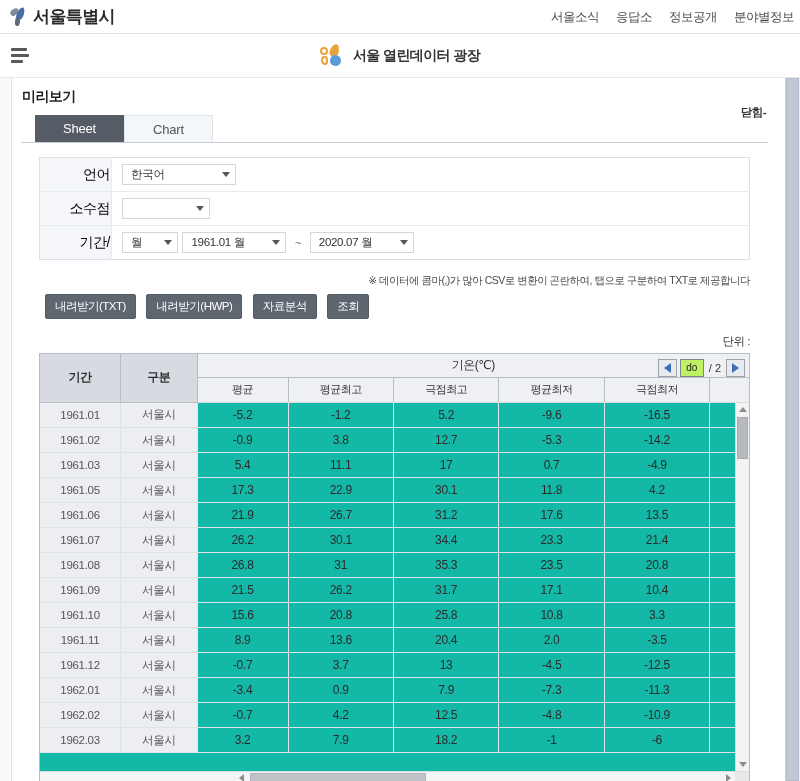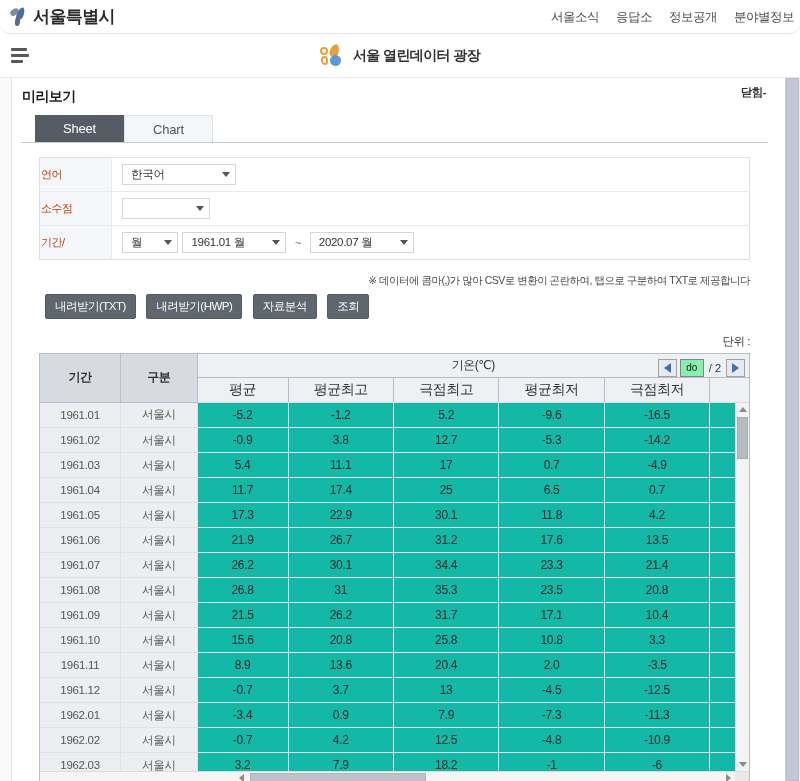--- a/index.html
+++ b/index.html
@@ -13,21 +13,20 @@
   }
   #app { position: relative; width: 800px; height: 781px; overflow: hidden; background:#fff; }
 
   
   .top-header {
     position: relative;
     height: 34px;
     border-bottom: 1px solid #e4e4e4;
     display: flex; align-items: center;
     padding: 0 6px 0 8px;
-    border-radius: 10px;
   }
   .brand { display: flex; align-items: center; gap: 3px; }
   .brand-mark { width: 22px; height: 22px; position: relative; }
   .brand-mark .b1 {
     position:absolute; left:9px; top:1px; width:7px; height:13px;
     background:#4a6fa5; border-radius: 60% 40% 50% 50% / 70% 60% 40% 30%;
     transform: rotate(18deg);
   }
   .brand-mark .b2 {
     position:absolute; left:2px; top:3px; width:9px; height:6px;
@@ -88,21 +87,21 @@
     position:absolute; right:13px; top:0; width:1px; height:100%; background:#fff;
   }
 
   .content { position:absolute; left:13px; top:0; right:30px; height:100%; }
 
   .preview-head {
     position:relative; height: 34px; padding: 9px 0 0 9px;
   }
   .preview-title { font-size: 14px; font-weight: bold; color:#1e1e1e; letter-spacing:-0.6px; }
   .preview-close {
-    position:absolute; right:4px; top:7px;
+    position:absolute; right:4px; top:27px;
     font-size: 11.5px; font-weight:bold; color:#333; letter-spacing:-0.5px; cursor:pointer;
   }
 
   
   .tabs { display:flex; padding-left:22px; margin-top:3px; }
   .tab {
     width: 89px; height: 27px; line-height: 27px; text-align:center;
     font-size: 13px; cursor:pointer; letter-spacing:-0.2px;
   }
   .tab.active { background:#555c66; color:#fff; }
@@ -114,22 +113,22 @@
     padding: 14px 18px 0 18px;
     height: 620px;
   }
 
   
   .form-table { width: 100%; border-collapse: collapse; border:1px solid #dcdfe3; }
   .form-table tr { height: 34px; }
   .form-table td { border-bottom: 1px solid #e7eaee; }
   .form-table tr:last-child td { border-bottom: none; }
   .form-label {
-    width: 72px; text-align:left; background:#f4f6f9;
-    font-size: 11px; color:#c2410c; letter-spacing:-0.5px;
+    width: 72px; text-align:right; background:#f4f6f9;
+    font-size: 14px; color:#000000; letter-spacing:-0.5px;
     border-right: 1px solid #e7eaee;
   }
   .form-field { padding-left: 10px; background:#fff; }
 
   .sel {
     display:inline-flex; align-items:center; justify-content:space-between;
     border: 1px solid #d3d7dd; background:#fff;
     height: 21px; padding: 0 5px 0 8px;
     font-size: 11.5px; color:#333; letter-spacing:-0.3px;
     vertical-align: middle; cursor:pointer;
@@ -166,39 +165,39 @@
   .grid-wrap { position:relative; margin-top: 4px; border:1px solid #b9bec6; background:#fff; }
 
   .grid-head { position:relative; background:#d7dae0; }
   .ghead-table { width: 100%; border-collapse: collapse; table-layout: fixed; }
   .ghead-table th {
     font-size: 12px; font-weight: bold; color:#2f2f2f; letter-spacing:-0.5px;
     border-right:1px solid #b9bec6; border-bottom:1px solid #b9bec6;
     background:#d7dae0; height:23px;
   }
   .ghead-table th.sub {
-    background:#eef0f3; font-weight:normal; color:#333; font-size:14px; height:25px;
+    background:#eef0f3; font-weight:normal; color:#333; font-size:11px; height:25px;
     border-bottom:none;
   }
   .ghead-table th.span-head { background:#eef0f3; font-weight:normal; }
   .ghead-table th.tall { height: 48px; }
   .ghead-table th:last-child { border-right:none; }
 
   .pager {
     position:absolute; right: 4px; top: 5px;
     display:flex; align-items:center; gap:3px;
   }
   .pg-btn {
     width: 19px; height: 18px; background:#e8eaee; border:1px solid #9aa3ae;
     display:flex; align-items:center; justify-content:center; cursor:pointer;
   }
   .pg-btn .tri-l { width:0;height:0;border-top:5px solid transparent;border-bottom:5px solid transparent;border-right:7px solid #3f6fb5; }
   .pg-btn .tri-r { width:0;height:0;border-top:5px solid transparent;border-bottom:5px solid transparent;border-left:7px solid #3f6fb5; }
   .pg-input {
-    width: 24px; height: 18px; border:1px solid #7d858f; background:#86efac;
+    width: 24px; height: 18px; border:1px solid #7d858f; background:#bef264;
     font-size: 10px; text-align:center; line-height:16px; color:#222; cursor:text;
   }
   .pg-total { font-size: 11px; color:#333; margin:0 2px; }
 
   
   .grid-body { position:relative; height: 368px; overflow:hidden; background:#14b8a6; }
   .gbody-table { width: 100%; border-collapse: collapse; table-layout: fixed; }
   .gbody-table td {
     height: 25px; font-size: 12px; text-align:center; color:#2c2c2c;
     border-bottom:1px solid #dfe3e8; border-right:1px solid #dfe3e8;
@@ -436,30 +435,20 @@
                     <td class="c-period">1961.03</td>
                     <td class="c-area">서울시</td>
                     <td>5.4</td>
                     <td>11.1</td>
                     <td>17</td>
                     <td>0.7</td>
                     <td>-4.9</td>
                     <td class="c-pad"></td>
                   </tr>
                   <tr>
-                    <td class="c-period">1961.04</td>
-                    <td class="c-area">서울시</td>
-                    <td>11.7</td>
-                    <td>17.4</td>
-                    <td>25</td>
-                    <td>6.5</td>
-                    <td>0.7</td>
-                    <td class="c-pad"></td>
-                  </tr>
-                  <tr>
                     <td class="c-period">1961.05</td>
                     <td class="c-area">서울시</td>
                     <td>17.3</td>
                     <td>22.9</td>
                     <td>30.1</td>
                     <td>11.8</td>
                     <td>4.2</td>
                     <td class="c-pad"></td>
                   </tr>
                   <tr>

